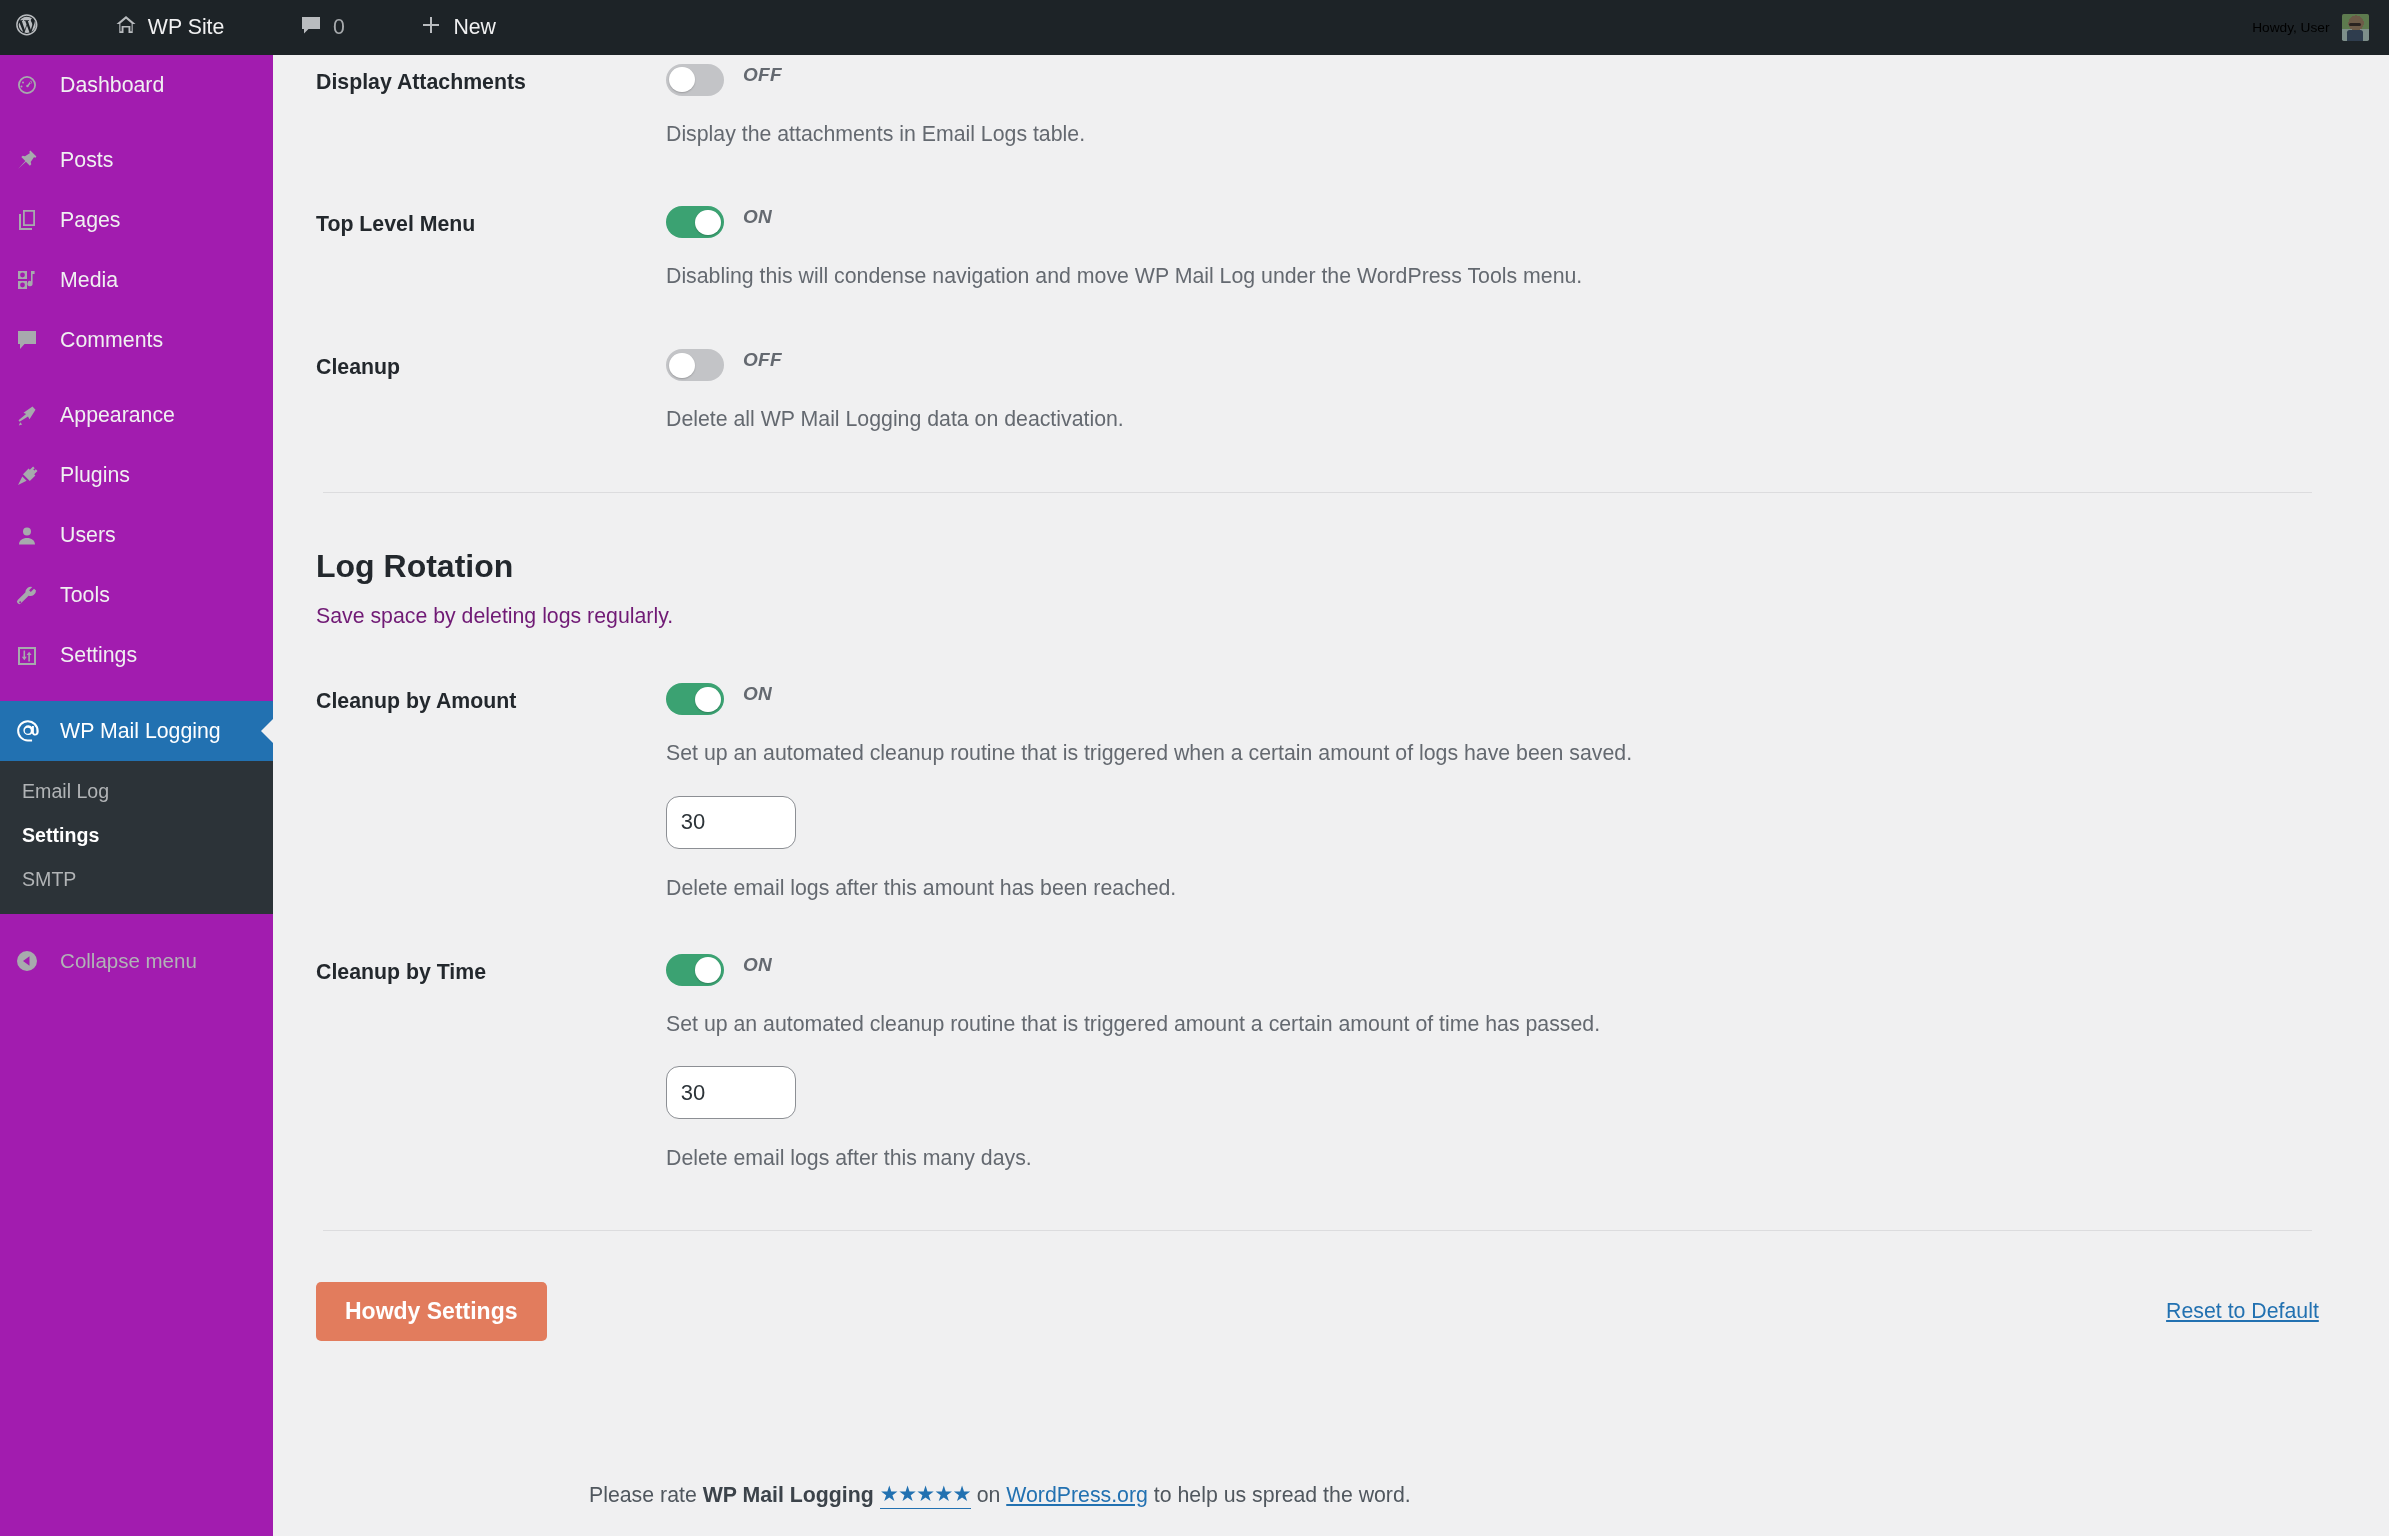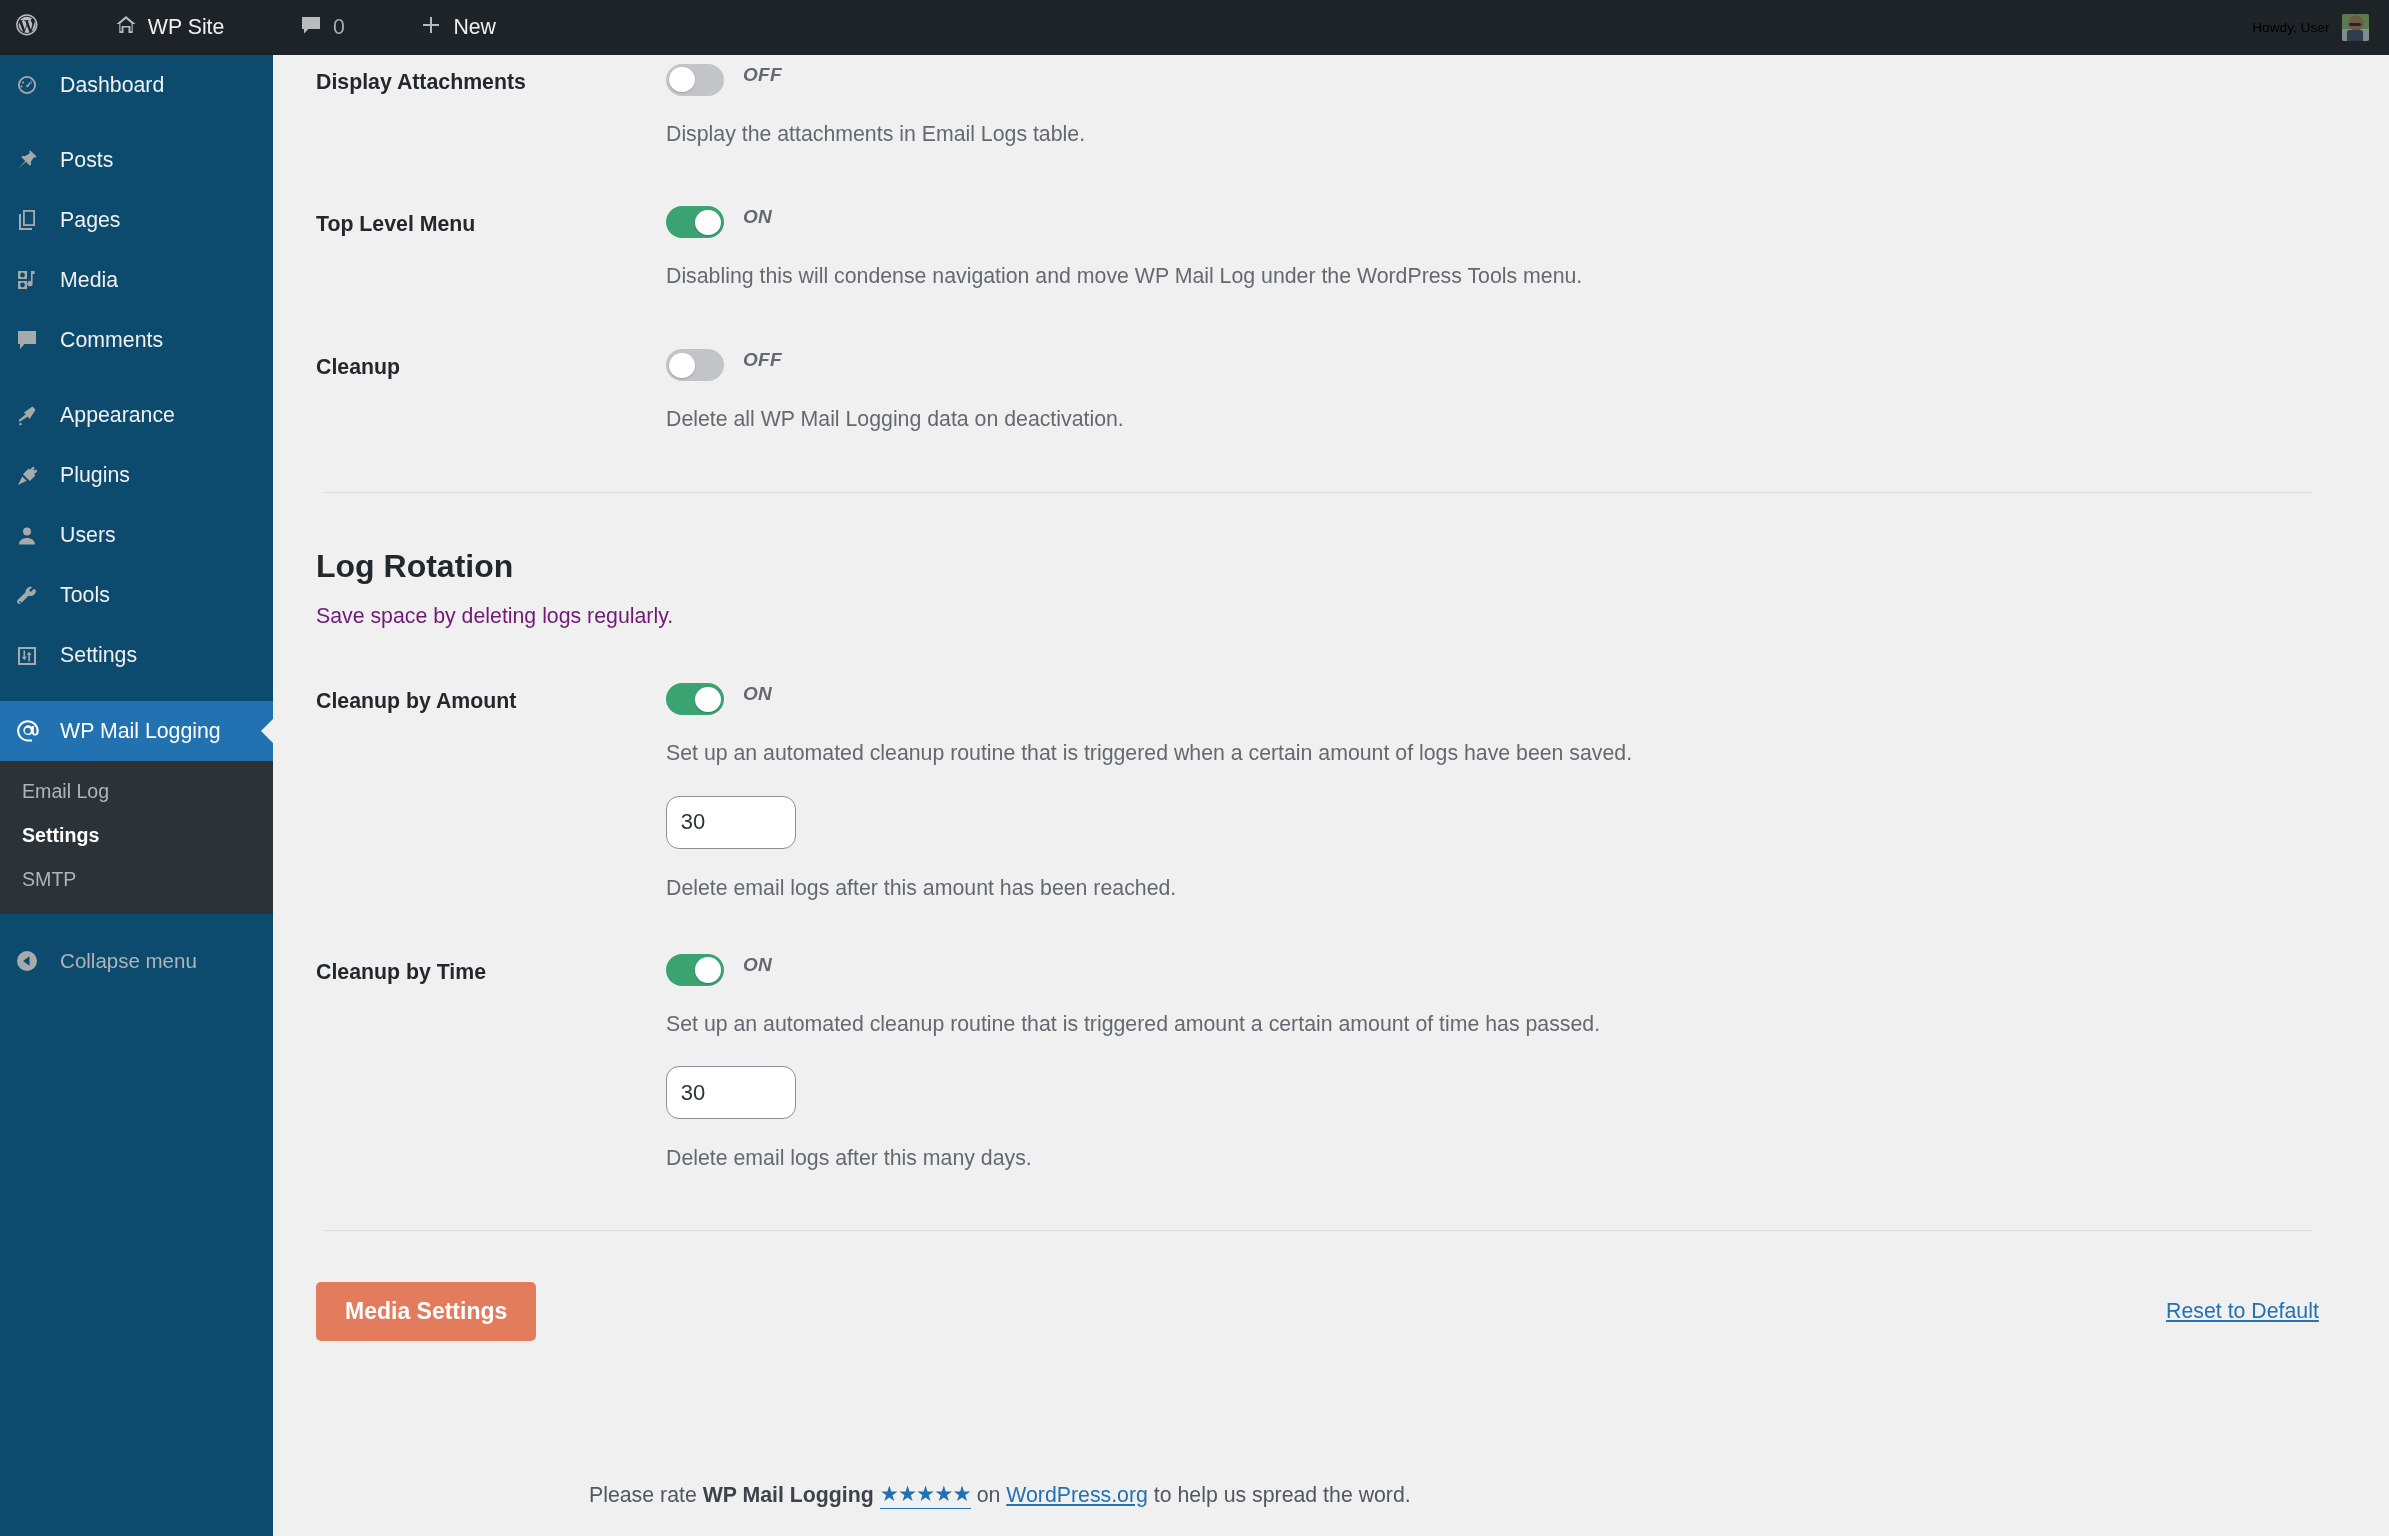--- a/index.html
+++ b/index.html
@@ -46,21 +46,21 @@
     background: #2a2320; border-radius: 1.7px; z-index: 2;
   }
 
   .ico { display: inline-block; flex: none; fill: #a7aaad; }
   .ab-item .ico { fill: #b9bcbf; }
 
   
   #sidebar {
     position: absolute; top: 55px; left: 0;
     width: 273px; height: 1481px;
-    background: #0c4a6e;
+    background: #a21caf;
     z-index: 40;
   }
   .menu-item {
     display: flex; align-items: center;
     height: 60px; padding-left: 15.4px;
     color: #f0f0f1; font-size: 21.3px;
     white-space: nowrap; position: relative;
   }
   .menu-item .m-ico { width: 31px; display: flex; justify-content: flex-start; align-items: center; }
   .menu-item .m-lbl { margin-left: 13.7px; }
@@ -396,21 +396,21 @@
         </div>
         <div class="desc" style="margin-top:17px;">Set up an automated cleanup routine that is triggered amount a certain amount of time has passed.</div>
         <input class="num-input" style="margin-top: 25.6px;" type="text" value="30">
         <div class="desc" style="margin-top:24px;">Delete email logs after this many days.</div>
       </div>
     </div>
 
     <hr class="hr" style="margin:55px 17px 0 6.8px;">
 
     <div style="display:flex; align-items:center; padding-top:51px;">
-      <button class="btn-save">Media Settings</button>
+      <button class="btn-save">Howdy Settings</button>
       <span class="link-reset" style="margin-left:auto; margin-right:10.2px;">Reset to Default</span>
     </div>
 
   </div>
 
   <div id="footer">
     <span>Please rate</span>&nbsp;
     <b>WP Mail Logging</b>&nbsp;
     <span class="stars">★★★★★</span>&nbsp;
     <span>on</span>&nbsp;

